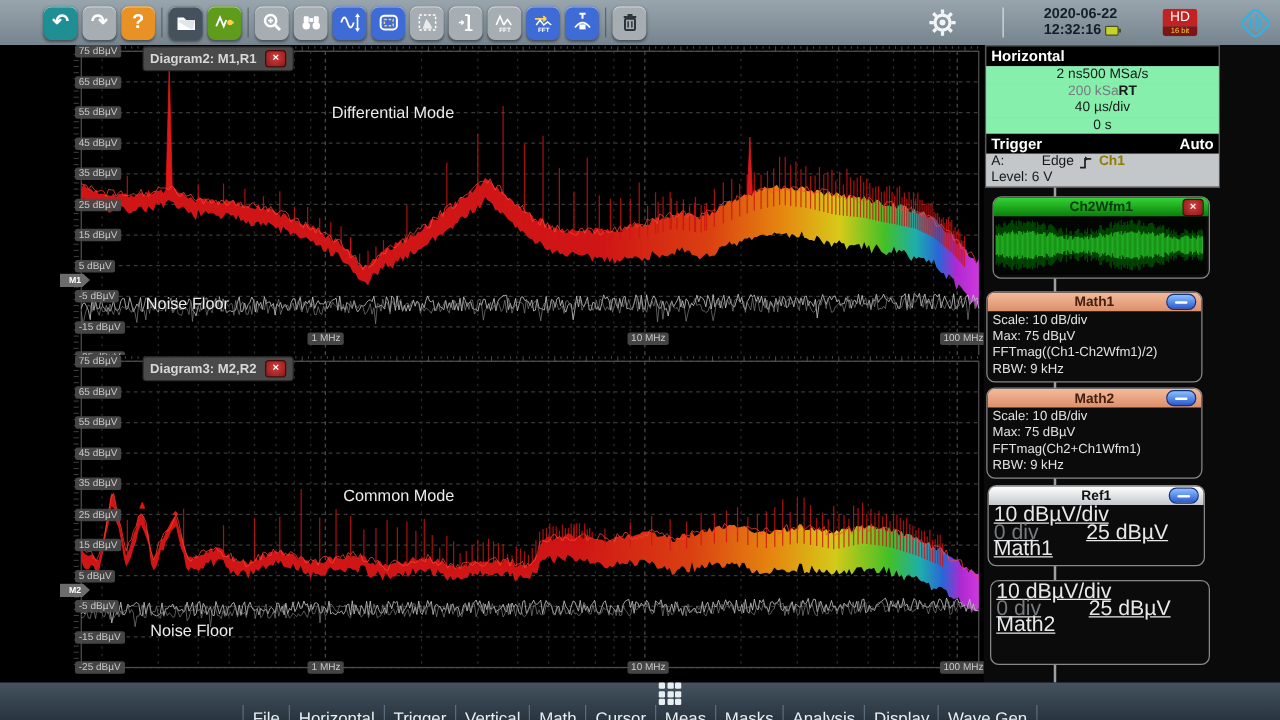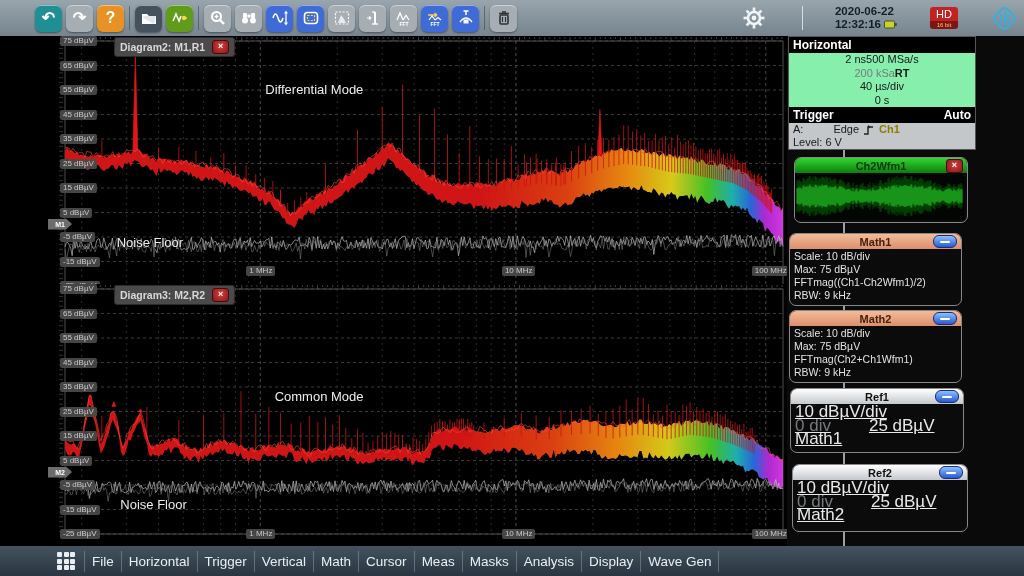--- a/index.html
+++ b/index.html
@@ -43,21 +43,21 @@
   .salmonhd{background:linear-gradient(#f4bb9a,#dc8f6b);color:#45200e;}
   .whitehd{background:linear-gradient(#ffffff,#c4c8cc);color:#121212;}
   .minbtn{position:absolute;right:4px;top:1px;width:22px;height:11px;border-radius:6px;background:linear-gradient(#8cc0ff,#2a5ad0);border:1px solid #15307a;display:flex;align-items:center;justify-content:center;}
   .minbar{width:10px;height:2px;background:#fff;border-radius:1px;}
   .headclose{position:absolute;right:4px;top:1px;}
   .wfbody{padding:1px 4px;}
   .wfline{font-size:10.5px;line-height:13px;color:#e2e2e2;white-space:nowrap;}
   .refrow{display:flex;font-size:17px;line-height:13.5px;color:#e8e8e8;text-decoration:underline;}
   .refoff{margin-left:38px;}
   
-  #menubar{position:absolute;left:0;top:546px;width:1024px;height:30px;background:linear-gradient(#44535f,#293540);display:flex;align-items:center;z-index:5;}
+  #menubar{position:absolute;left:0;top:546px;width:1024px;height:30px;background:linear-gradient(#44535f,#293540);display:flex;align-items:center;z-index:5;flex-direction:column;}
   #menugrid{margin-left:57px;margin-right:9px;display:grid;grid-template-columns:repeat(3,5px);grid-gap:1.5px;flex:none;}
   .dot{width:5px;height:5px;background:#e8eef2;border-radius:1px;}
   #menuitems{display:flex;align-items:center;height:22px;}
   .menu-item{color:#e8eef2;font-size:13.5px;padding:0 7px;border-left:1px solid rgba(160,180,195,.4);line-height:21px;white-space:nowrap;}
   .menu-item:last-child{border-right:1px solid rgba(160,180,195,.4);}
 </style>
 </head>
 <body>
 
 <div id="toolbar">
@@ -1385,26 +1385,20 @@
       <div class="refrow">10 dBµV/div</div>
       <div class="refrow">
           <span class="graytx">0 div</span>
           <span class="refoff">25 dBµV</span>
         </div>
       <div class="refrow">Math1</div>
     </div>
   </div>
 
   <div class="wfbox" style="left:5px;top:428px;width:174px;height:66px">
-    <div class="wfhead whitehd">
-      <span>Ref2</span>
-      <span class="minbtn">
-          <span class="minbar"></span>
-        </span>
-    </div>
     <div class="wfbody">
       <div class="refrow">10 dBµV/div</div>
       <div class="refrow">
           <span class="graytx">0 div</span>
           <span class="refoff">25 dBµV</span>
         </div>
       <div class="refrow">Math2</div>
     </div>
   </div>
 </div>

